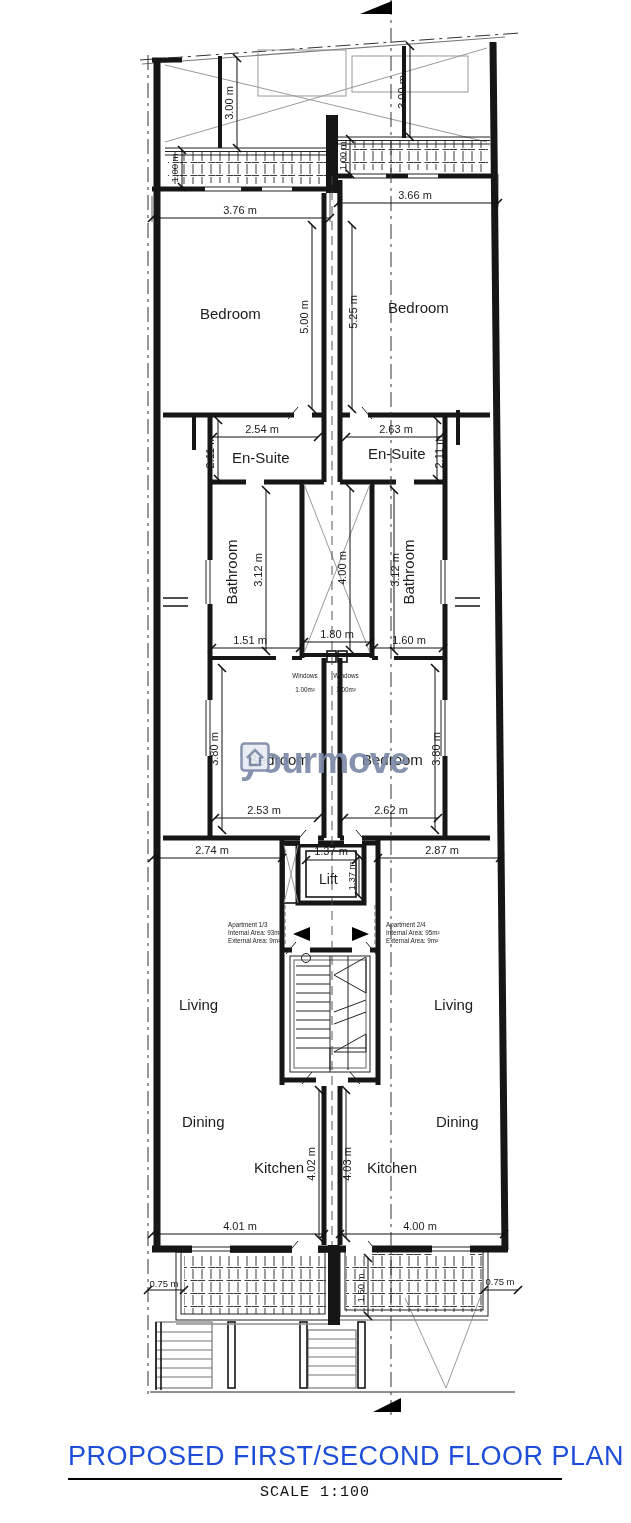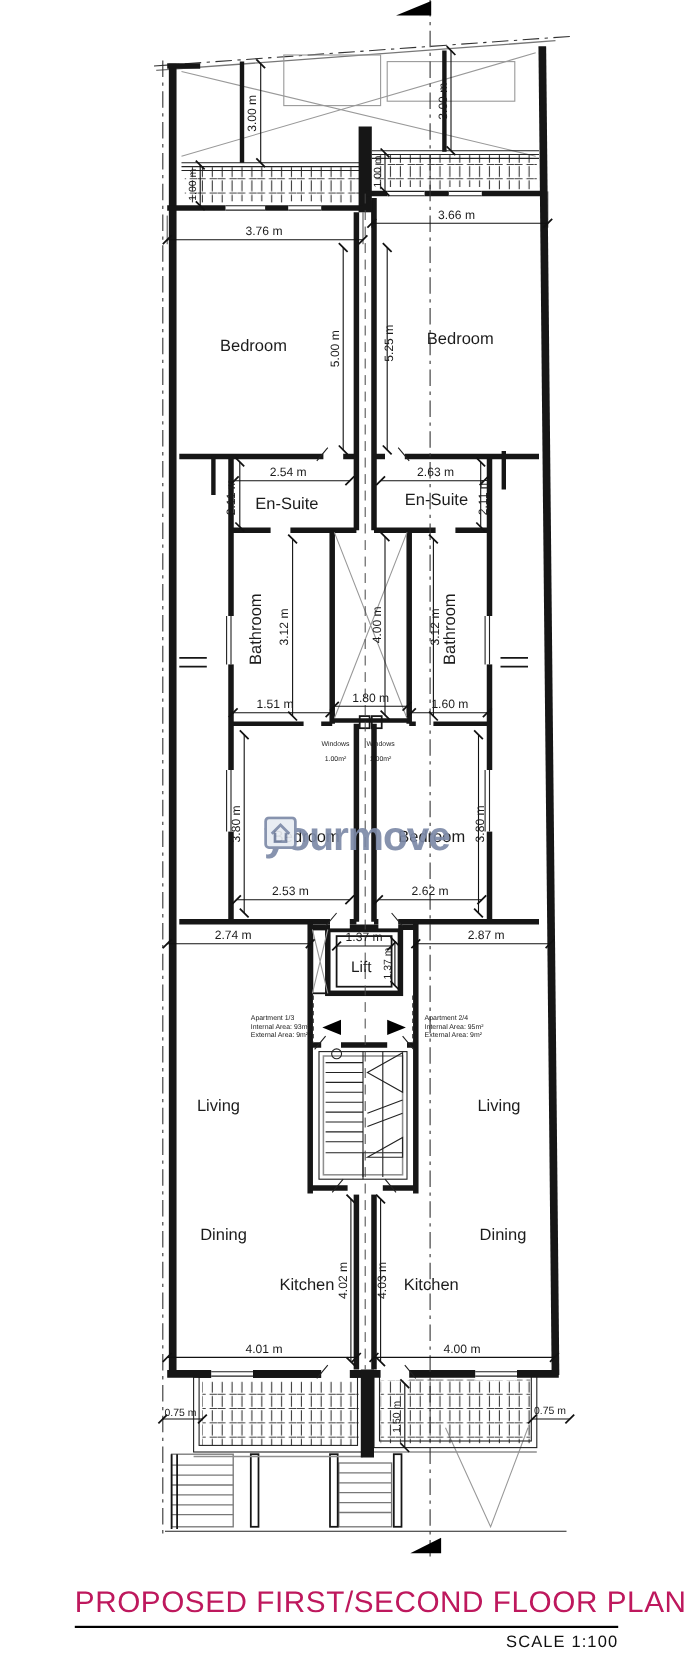--- a/index.html
+++ b/index.html
@@ -27,23 +27,23 @@
   .lt2{stroke:#777;stroke-width:1.2;fill:none;}
   .gr{stroke:#8f8f8f;stroke-width:1.4;fill:none;}
   .cl{stroke:#333;stroke-width:1;fill:none;stroke-dasharray:15 5 3 5;}
   .dsh{stroke:#444;stroke-width:0.9;fill:none;stroke-dasharray:9 6;}
   .dsh2{stroke:#555;stroke-width:0.9;fill:none;stroke-dasharray:4 3;}
 
   .watermark{position:absolute;left:240px;top:742px;display:flex;align-items:center;gap:6px;
              color:#7d8aa8;opacity:.92;pointer-events:none;}
   .watermark .wm-text{font-size:37px;font-weight:bold;letter-spacing:-1px;line-height:1;}
   .titleblock{position:absolute;left:68px;top:1441px;width:494px;}
-  .titleblock .t1{font-size:27px;letter-spacing:.5px;color:#be185d;white-space:nowrap;}
+  .titleblock .t1{font-size:27px;letter-spacing:.5px;color:#1d4ed8;white-space:nowrap;}
   .titleblock .rule{margin-top:6px;border-top:2px solid #000;width:494px;}
-  .titleblock .t2{margin-top:4px;text-align:right;font-size:15px;letter-spacing:1px;color:#101010;}
+  .titleblock .t2{margin-top:4px;text-align:center;font-size:15px;letter-spacing:1px;color:#101010;font-family:Liberation Mono, monospace;}
 </style>
 </head>
 <body>
 
 <div class="canvas">
 
 <svg width="631" height="1523" viewBox="0 0 631 1523">
   <defs>
     <marker id="tk" markerWidth="12" markerHeight="12" refX="6" refY="6" orient="auto" markerUnits="userSpaceOnUse">
       <path d="M2,10 L10,2" stroke="#111" stroke-width="1.6" fill="none"></path>

